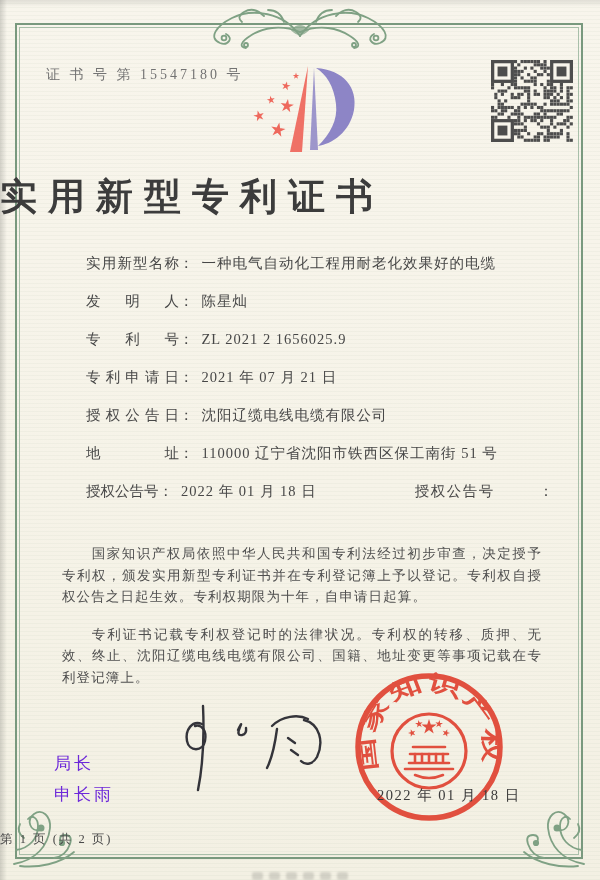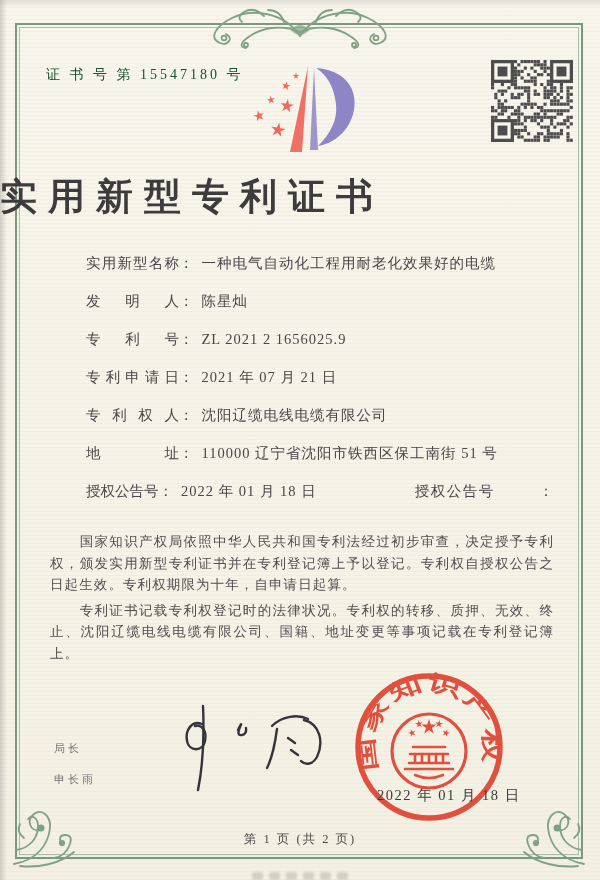--- a/index.html
+++ b/index.html
@@ -25,21 +25,21 @@
   .frame-outer{position:absolute;left:15px;right:17px;top:23px;bottom:21px;
     border:2px solid #79997e;}
   .frame-inner{position:absolute;inset:2px;border:1px solid #a8bfa9;}
 
   .ornament-top{position:absolute;left:188px;top:2px;width:224px;height:50px;}
   .corner-orn{position:absolute;width:74px;height:76px;}
   .corner-orn.bl{left:8px;bottom:10px;}
   .corner-orn.br{right:10px;bottom:10px;transform:scaleX(-1);}
 
   .cert-no{position:absolute;left:46px;top:66px;font-size:14px;
-    letter-spacing:3px;color:#14532d;}
+    letter-spacing:3px;color:#737373;}
 
   .logo{position:absolute;left:236px;top:54px;width:132px;height:110px;}
   .qr{position:absolute;left:491px;top:60px;width:82px;height:82px;}
 
   .title{position:absolute;left:0;right:0;top:172px;text-align:left;
     font-size:37px;font-weight:600;letter-spacing:11px;color:#3c3c3c;}
 
   .fields{position:absolute;left:46px;right:36px;top:252px;
     display:flex;flex-direction:column;gap:16px;
     font-size:14.5px;color:#474747;}
@@ -47,31 +47,31 @@
   .flabel{display:inline-block;width:93px;text-align:justify;
     text-align-last:justify;text-justify:inter-character;letter-spacing:0;margin-left:40px;}
   .colon{margin-right:8px;}
   .fvalue{letter-spacing:1px;}
   .grant-right{margin-left:58px;display:flex;gap:44px;}
   .grant-right .flabel{width:auto;text-align-last:auto;letter-spacing:1.5px;}
 
   .paras{position:absolute;left:46px;right:42px;top:527px;
     font-size:13.5px;line-height:21.5px;color:#4f4f4f;text-align:justify;
     letter-spacing:1.1px;}
-  .paras p{margin:4px;text-indent:2.2em;}
-
-  .signer{position:absolute;left:54px;top:733px;font-size:11px;
-    color:#737373;line-height:31px;letter-spacing:3px;}
+  .paras p{margin:16px;text-indent:2.2em;}
+
+  .signer{position:absolute;left:54px;top:748px;font-size:17px;
+    color:#6d28d9;line-height:31px;letter-spacing:3px;}
   .signature{position:absolute;left:162px;top:700px;width:175px;height:100px;}
 
   .seal{position:absolute;left:353px;top:671px;width:152px;height:152px;opacity:.93;}
   .issue-date{position:absolute;left:377px;top:786px;font-size:14.5px;
     color:#3a3a3a;letter-spacing:1.5px;z-index:5;}
 
-  .page-footer{position:absolute;left:0;right:0;top:831px;text-align:center;
+  .page-footer{position:absolute;left:0;right:0;top:831px;text-align:left;
     font-size:12.5px;color:#4a4a4a;letter-spacing:2px;}
 
   .showthrough{position:absolute;left:0;right:0;top:866px;text-align:center;
     filter:blur(1.2px);opacity:.35;}
   .showthrough i{display:inline-block;width:11px;height:8px;margin:0 3px;
     background:#9a9a92;border-radius:2px;}
 </style>
 </head>
 <body>
 
@@ -403,21 +403,21 @@
     <span class="flabel">专利号</span>
       <span class="colon">：</span>
     <span class="fvalue">ZL 2021 2 1656025.9</span>
   </div>
   <div class="frow">
     <span class="flabel">专利申请日</span>
       <span class="colon">：</span>
     <span class="fvalue">2021 年 07 月 21 日</span>
   </div>
   <div class="frow">
-    <span class="flabel">专利权人</span>
+    <span class="flabel">授权公告日</span>
       <span class="colon">：</span>
     <span class="fvalue">沈阳辽缆电线电缆有限公司</span>
   </div>
   <div class="frow">
     <span class="flabel">地址</span>
       <span class="colon">：</span>
     <span class="fvalue">110000  辽宁省沈阳市铁西区保工南街 51 号</span>
   </div>
   <div class="frow">
     <span class="flabel">授权公告号</span>

